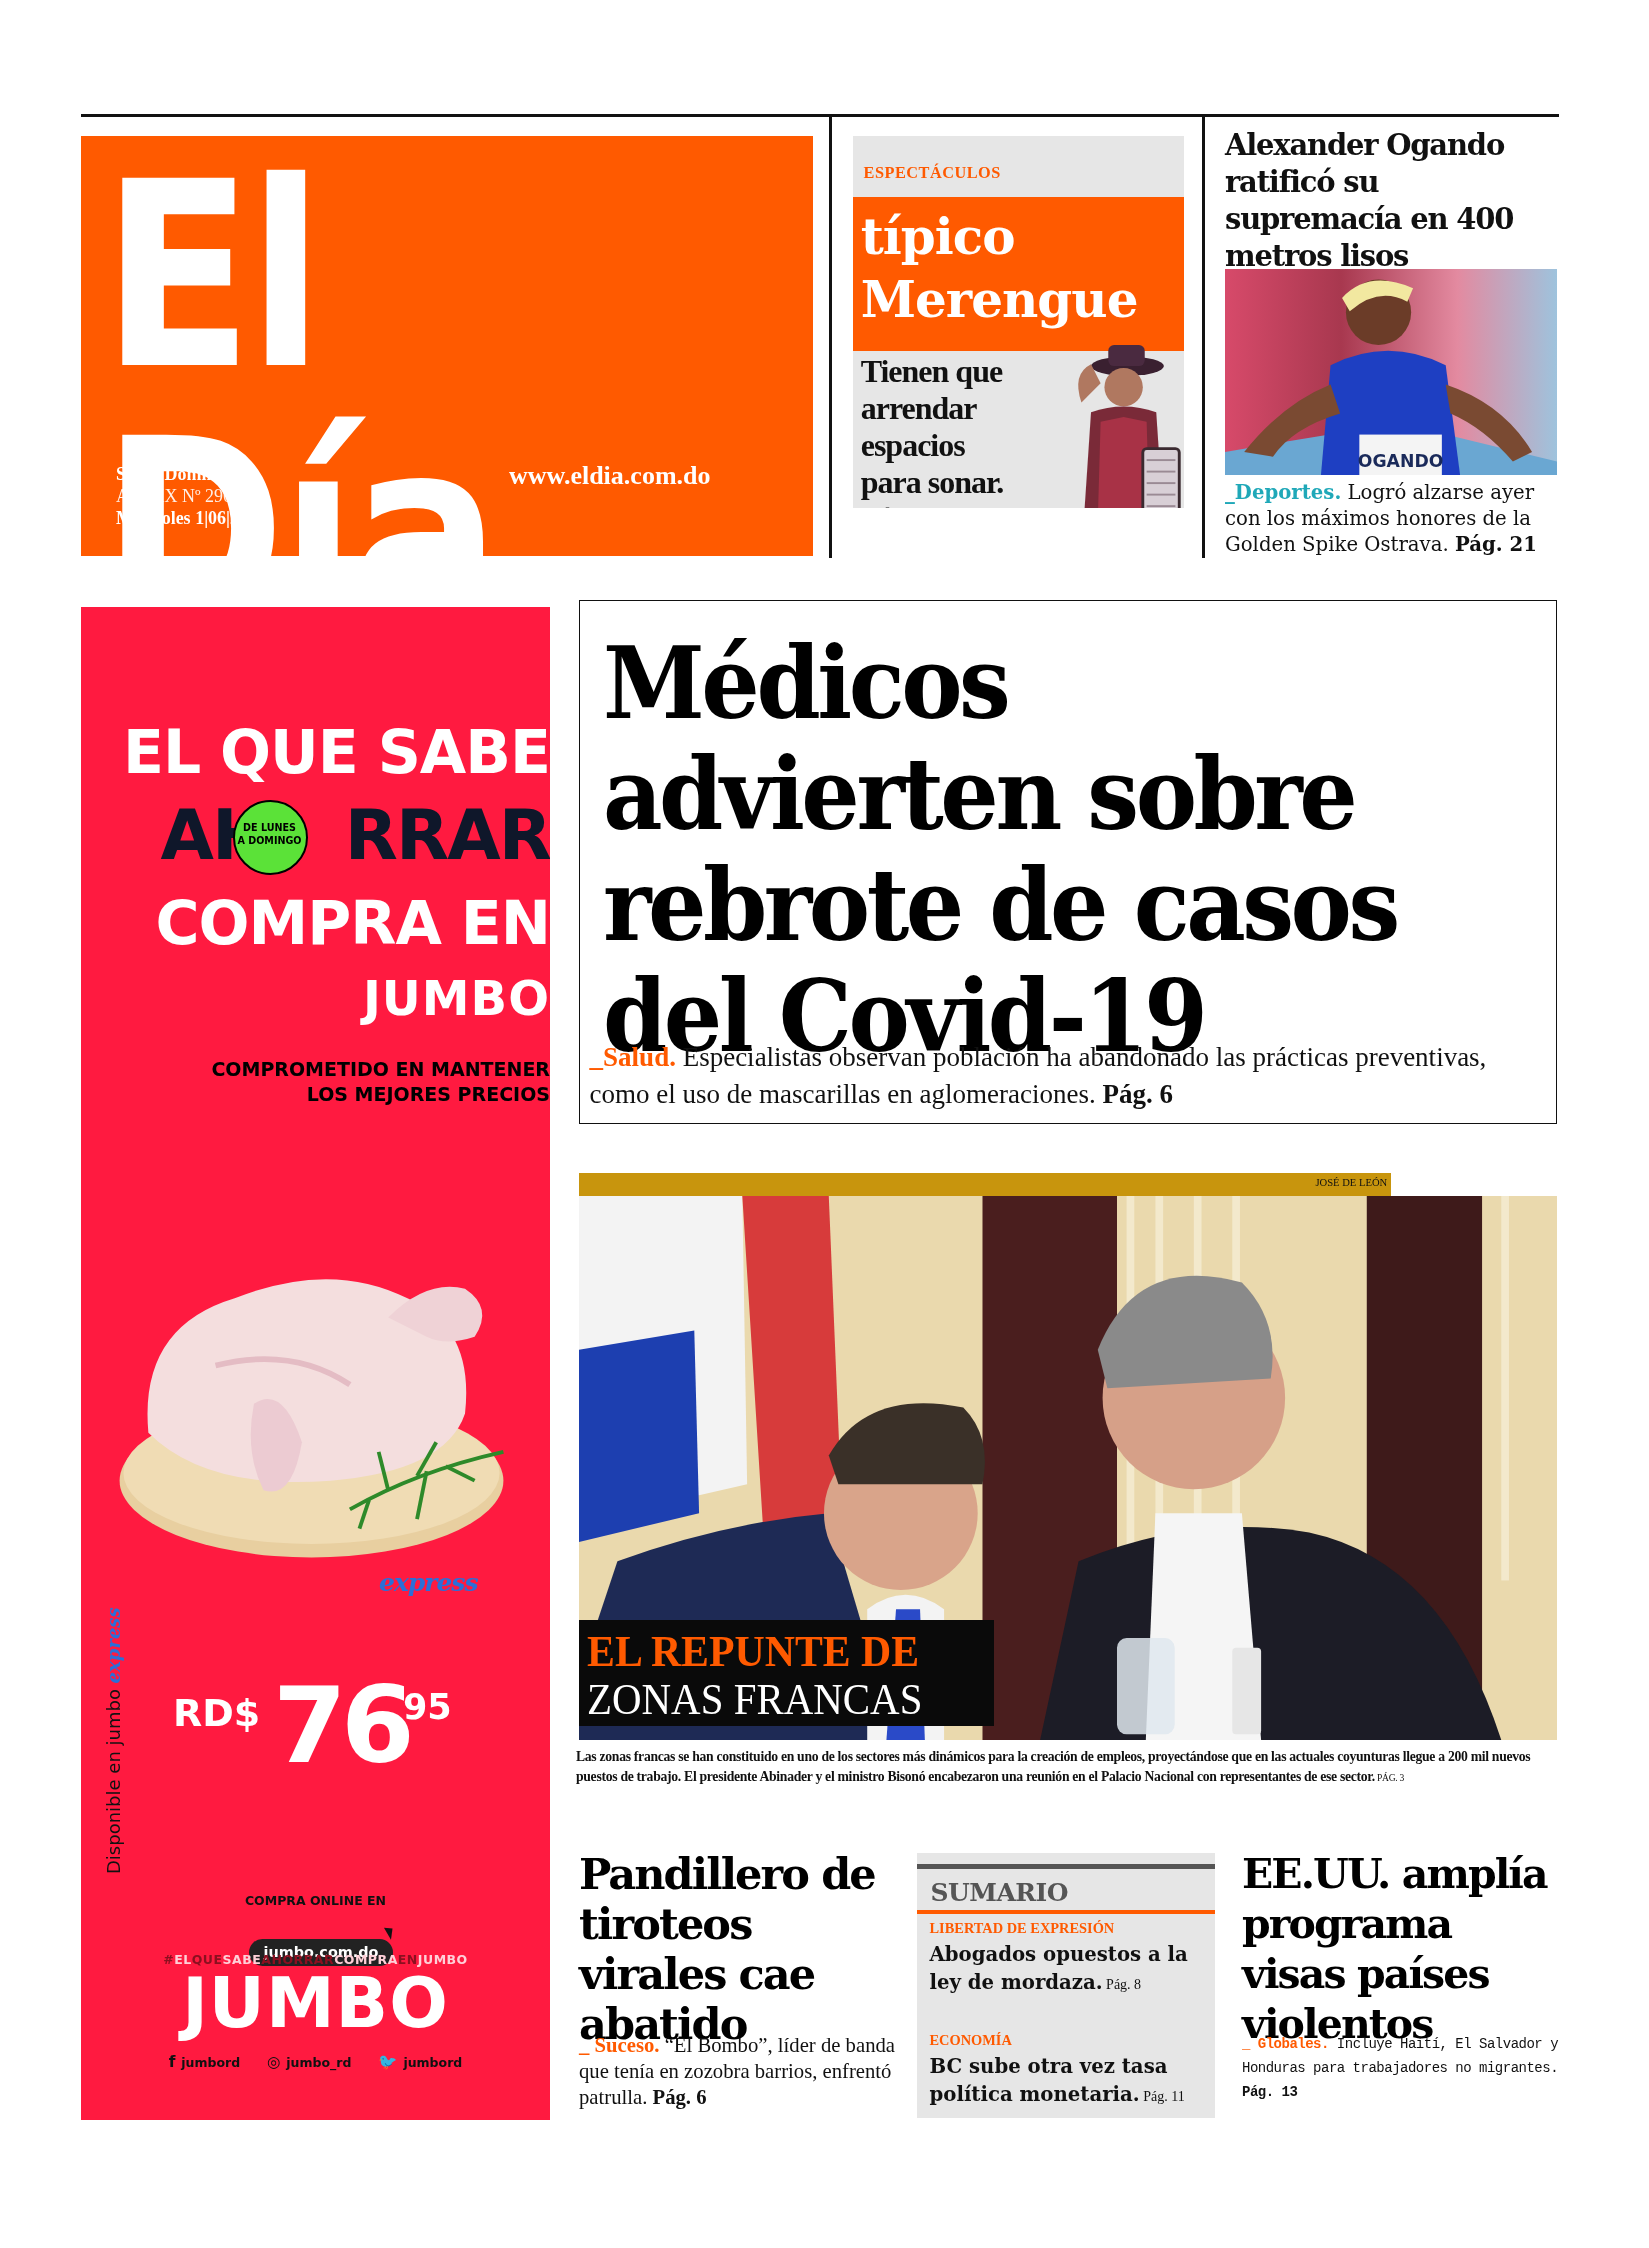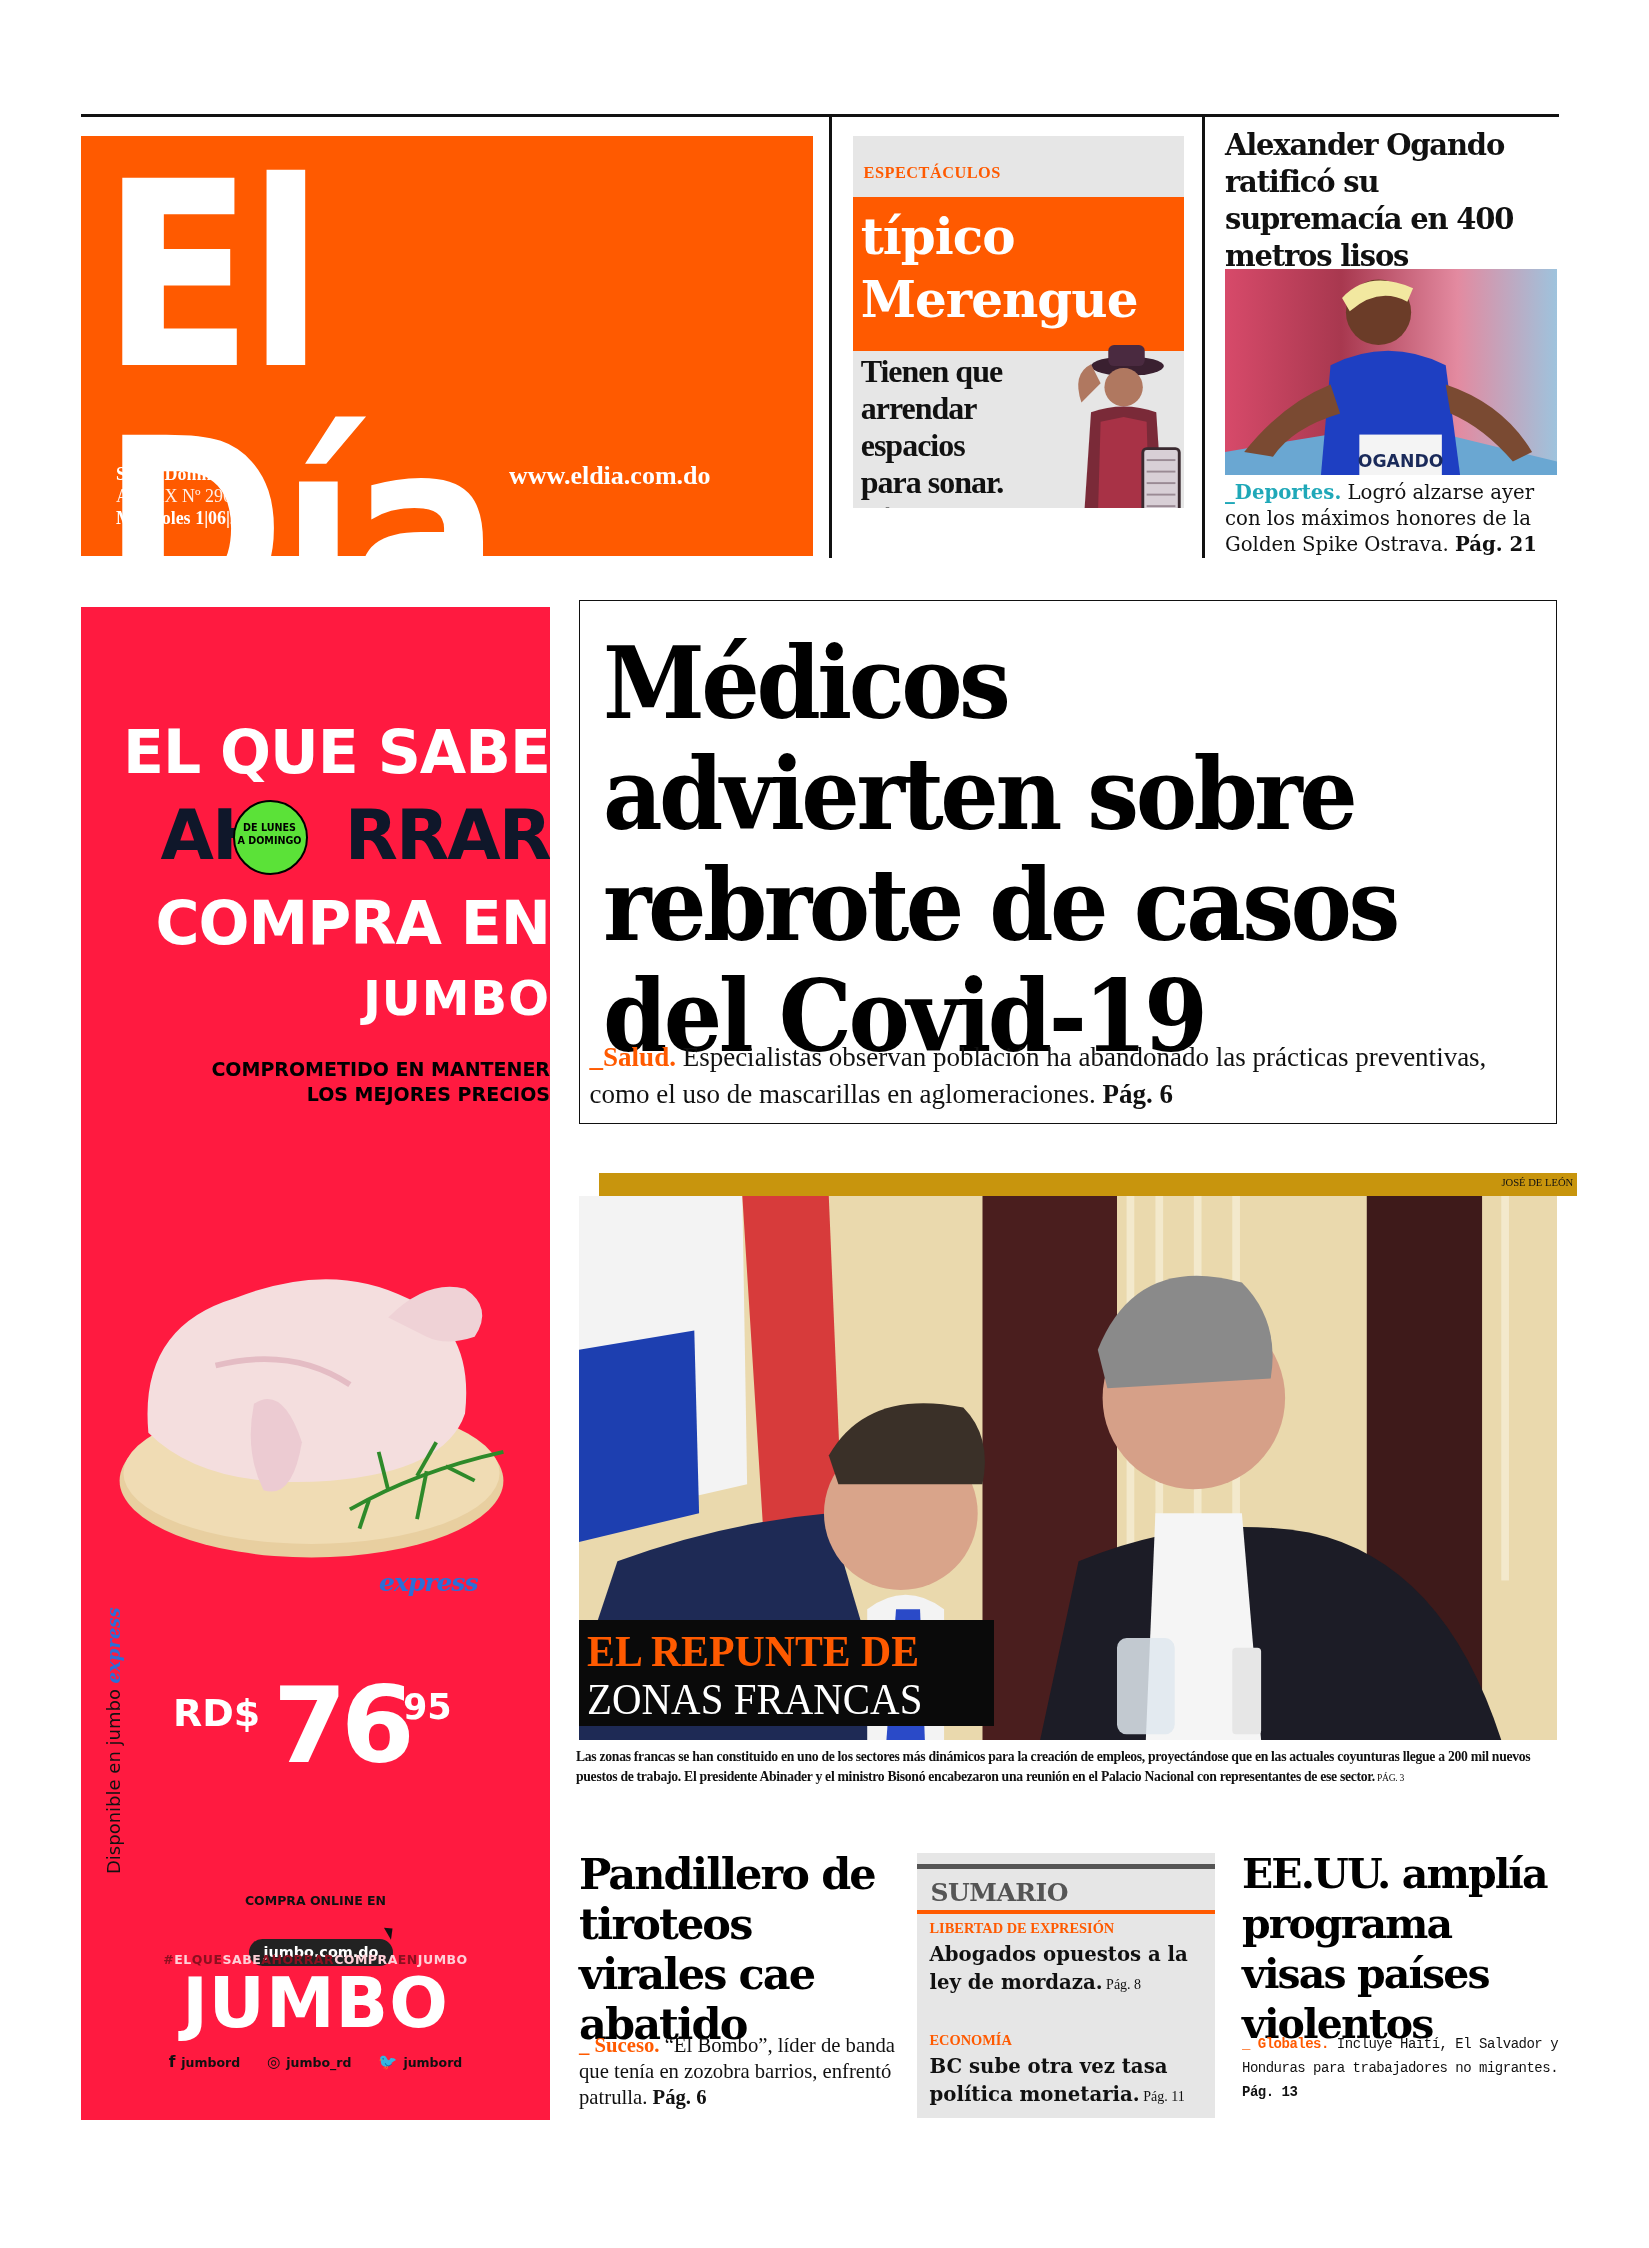--- a/index.html
+++ b/index.html
@@ -65,21 +65,21 @@
     .jumbo-logo { left: 0; top: 1356px; width: 469px; text-align: center; font-size: 69px; font-weight: 900; color: #fff; letter-spacing: 1px; }
     .socials { left: 0; top: 1446px; width: 469px; display: flex; justify-content: center; gap: 27px; font-size: 12.5px; font-weight: bold; color: #111; }
     .socials span.ic { font-size: 15.4px; margin-right: 5.8px; }
 
     
     .lead-box { left: 579px; top: 600px; width: 978px; height: 524px; border: 1.9px solid #111; background: #fff; }
     .lead-head { left: 23px; top: 27px; width: 941px; font-family: "DejaVu Serif", serif; font-weight: bold; font-size: 100px; line-height: 111px; letter-spacing: -3.8px; color: #000; transform: scaleX(0.92); transform-origin: left top; }
     .lead-deck { left: 9.6px; top: 438px; width: 961px; font-family: "Liberation Serif", serif; font-size: 27px; line-height: 37px; color: #111; }
 
     
-    .photo-band { left: 579px; top: 1173px; width: 978px; height: 23px; background: #c8950d; margin-left: 20px; }
+    .photo-band { left: 579px; top: 1173px; width: 812px; height: 23px; background: #c8950d; }
     .photo-credit { right: 3.8px; top: 3.8px; font-family: "Liberation Serif", serif; font-size: 10.6px; color: #111; }
     .photo { left: 579px; top: 1196px; width: 978px; height: 544px; overflow: hidden; background: #e8d7a9; }
     .photo-title-box { left: 579px; top: 1620px; width: 415px; height: 106px; background: #0a0a0a; }
     .photo-title-1 { left: 7.7px; top: 5.8px; font-family: "Liberation Serif", serif; font-weight: bold; font-size: 44px; color: #ff5a00; letter-spacing: 0; transform: scaleX(0.95); transform-origin: left top; }
     .photo-title-2 { left: 7.7px; top: 54px; font-family: "Liberation Serif", serif; font-size: 44px; color: #fff; transform: scaleX(0.93); transform-origin: left top; }
     .photo-caption { left: 576px; top: 1747px; width: 982px; font-family: "Liberation Serif", serif; font-weight: bold; font-size: 13.7px; line-height: 20px; color: #111; letter-spacing: -0.3px; }
     .photo-caption .pg { font-weight: normal; font-size: 9.6px; }
 
     
     .story { font-family: "DejaVu Serif", serif; }

